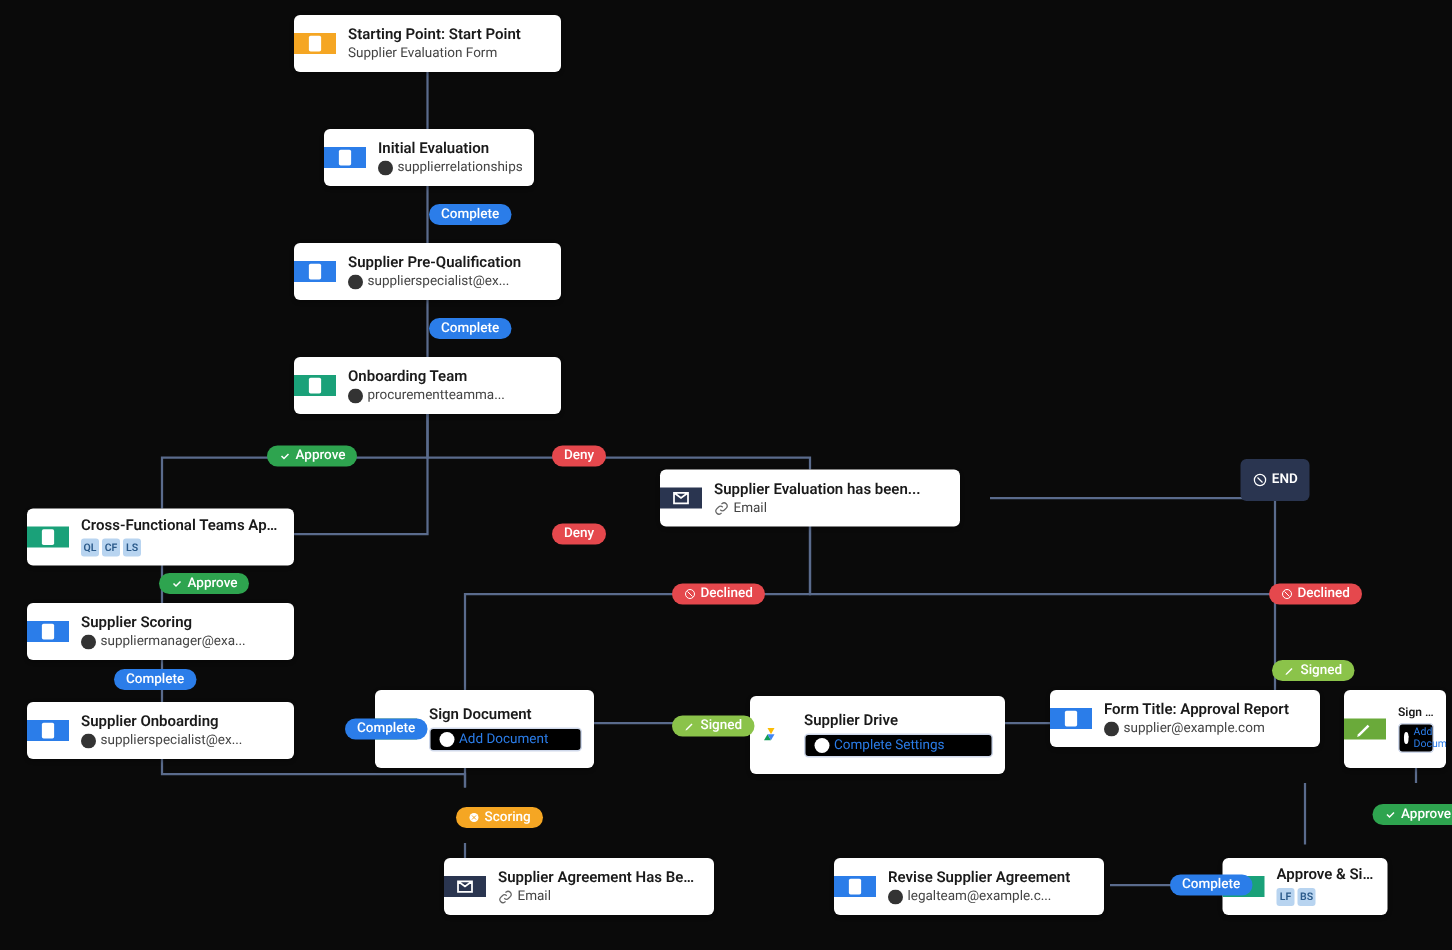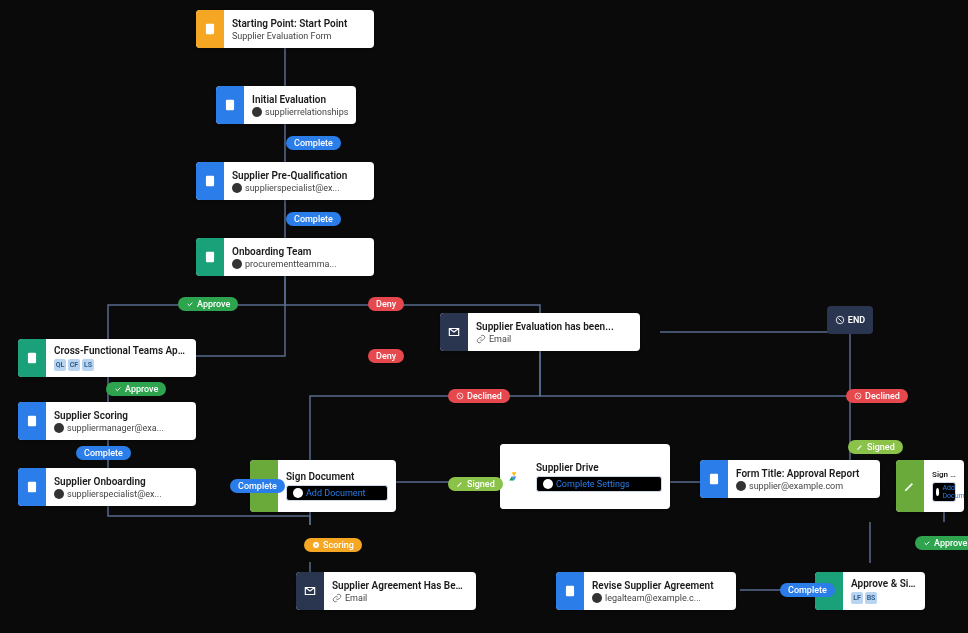--- a/index.html
+++ b/index.html
@@ -1,18 +1,18 @@
 <!DOCTYPE html>
 <html><head>
 <meta charset="utf-8">
 <style>
   * { box-sizing: border-box; margin: 0; padding: 0; }
   html, body { width: 968px; height: 633px; background: #0a0a0a; font-family: -apple-system, BlinkMacSystemFont, "Segoe UI", Roboto, sans-serif; overflow: hidden; position: relative; }
   svg.connectors { position: absolute; top: 0; left: 0; width: 968px; height: 633px; pointer-events: none; }
-  .node { position: absolute; display: flex; background: #fff; border-radius: 4px; box-shadow: 0 1px 3px rgba(0,0,0,.3); overflow: hidden; }
+  .node { position: absolute; display: flex; background: #fff; border-radius: 4px; box-shadow: 0 1px 3px rgba(0,0,0,.3); overflow: hidden; align-items: center; }
   .node .accent { width: 28px; display: flex; align-items: center; justify-content: center; color: #fff; flex: 0 0 28px; }
   .node .accent svg { width: 14px; height: 14px; fill: currentColor; }
   .node .body { padding: 5px 8px; display: flex; flex-direction: column; justify-content: center; min-width: 0; flex: 1; }
   .node .title { font-size: 10px; font-weight: 600; color: #1a1a1a; white-space: nowrap; overflow: hidden; text-overflow: ellipsis; }
   .node .sub { font-size: 9px; color: #444; white-space: nowrap; overflow: hidden; text-overflow: ellipsis; display: flex; align-items: center; gap: 3px; margin-top: 2px; }
   .node .sub .avatar { width: 10px; height: 10px; background: #333; border-radius: 50%; flex: 0 0 10px; }
   .node .sub .linkicon { width: 10px; height: 10px; flex: 0 0 10px; }
   .node .actionbtn { margin-top: 3px; font-size: 9px; padding: 2px 6px; border: 1px solid #cfd8ea; border-radius: 3px; background: #000000; color: #4a6; display: inline-flex; align-items: center; gap: 3px; cursor: pointer; }
   .node .actionbtn.blue { color: #2b7de9; }
   .node .actionbtn .plus { width: 10px; height: 10px; border-radius: 50%; background: currentColor; color: #fff; display: inline-flex; align-items: center; justify-content: center; font-size: 8px; line-height: 1; }
@@ -199,21 +199,21 @@
     </div>
   <div class="body">
       <div class="title">Sign Document</div>
     <div class="actionbtn blue">
         <span class="plus">+</span>
         <span>Add Document</span>
       </div>
   </div>
 </div>
 
-<div class="node" style="left:500px; top:444px; width:170px; height:65px">
+<div class="node" style="left:500px; top:464px; width:170px; height:52px">
   <div class="accent ac-white">
       <svg viewBox="0 0 24 24">
         <path fill="#0f9d58" d="M4 18l4-7 4 7z"></path>
         <path fill="#4285f4" d="M12 18l4-7h-8z"></path>
         <path fill="#fbbc04" d="M8 4h8l-4 7z"></path>
       </svg>
     </div>
   <div class="body">
       <div class="title">Supplier Drive</div>
     <div class="actionbtn blue">

